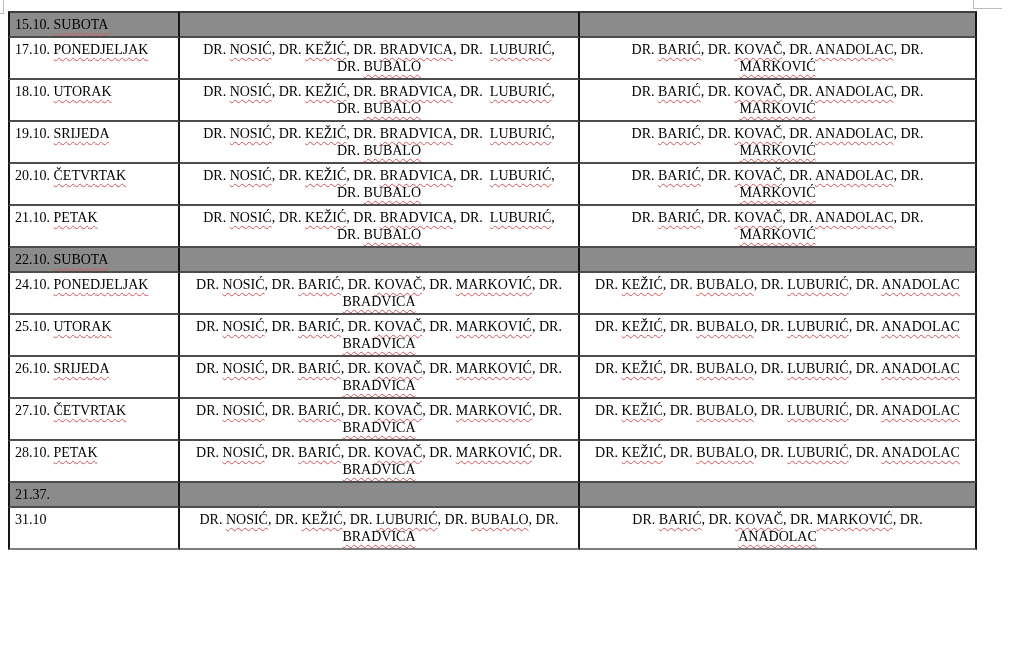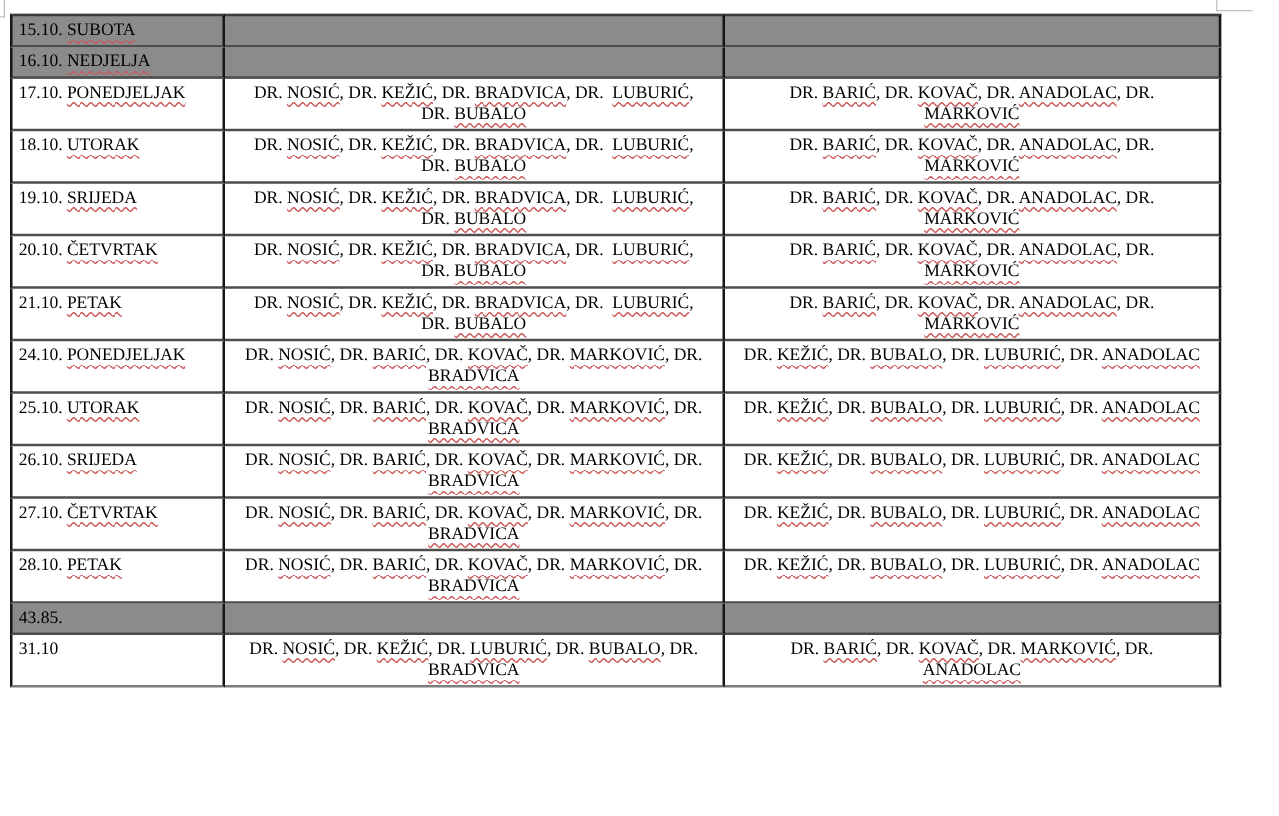--- a/index.html
+++ b/index.html
@@ -69,25 +69,20 @@
       <col class="c-date">
         <col class="c-left">
         <col class="c-right">
     </colgroup>
     <tbody>
         <tr class="shaded">
           <td class="date">15.10. <span class="sq">SUBOTA</span></td>
           <td></td>
           <td></td>
         </tr>
-        <tr class="shaded">
-          <td class="date">16.10. <span class="sq">NEDJELJA</span></td>
-          <td></td>
-          <td></td>
-        </tr>
         <tr>
           <td class="date">17.10. <span class="sq">PONEDJELJAK</span></td>
           <td>DR. <span class="sq">NOSIĆ</span>, DR. <span class="sq">KEŽIĆ</span>, DR. <span class="sq">BRADVICA</span>, DR.  <span class="sq">LUBURIĆ</span>,
 DR. <span class="sq">BUBALO</span></td>
           <td>DR. <span class="sq">BARIĆ</span>, DR. <span class="sq">KOVAČ</span>, DR. <span class="sq">ANADOLAC</span>, DR.
 <span class="sq">MARKOVIĆ</span></td>
         </tr>
         <tr>
           <td class="date">18.10. <span class="sq">UTORAK</span></td>
           <td>DR. <span class="sq">NOSIĆ</span>, DR. <span class="sq">KEŽIĆ</span>, DR. <span class="sq">BRADVICA</span>, DR.  <span class="sq">LUBURIĆ</span>,
@@ -109,20 +104,25 @@
           <td>DR. <span class="sq">BARIĆ</span>, DR. <span class="sq">KOVAČ</span>, DR. <span class="sq">ANADOLAC</span>, DR.
 <span class="sq">MARKOVIĆ</span></td>
         </tr>
         <tr>
           <td class="date">21.10. <span class="sq">PETAK</span></td>
           <td>DR. <span class="sq">NOSIĆ</span>, DR. <span class="sq">KEŽIĆ</span>, DR. <span class="sq">BRADVICA</span>, DR.  <span class="sq">LUBURIĆ</span>,
 DR. <span class="sq">BUBALO</span></td>
           <td>DR. <span class="sq">BARIĆ</span>, DR. <span class="sq">KOVAČ</span>, DR. <span class="sq">ANADOLAC</span>, DR.
 <span class="sq">MARKOVIĆ</span></td>
         </tr>
+        <tr class="shaded">
+          <td class="date">22.10. <span class="sq">SUBOTA</span></td>
+          <td></td>
+          <td></td>
+        </tr>
         <tr>
           <td class="date">24.10. <span class="sq">PONEDJELJAK</span></td>
           <td>DR. <span class="sq">NOSIĆ</span>, DR. <span class="sq">BARIĆ</span>, DR. <span class="sq">KOVAČ</span>, DR. <span class="sq">MARKOVIĆ</span>, DR.
 <span class="sq">BRADVICA</span></td>
           <td>DR. <span class="sq">KEŽIĆ</span>, DR. <span class="sq">BUBALO</span>, DR. <span class="sq">LUBURIĆ</span>, DR. <span class="sq">ANADOLAC</span></td>
         </tr>
         <tr>
           <td class="date">25.10. <span class="sq">UTORAK</span></td>
           <td>DR. <span class="sq">NOSIĆ</span>, DR. <span class="sq">BARIĆ</span>, DR. <span class="sq">KOVAČ</span>, DR. <span class="sq">MARKOVIĆ</span>, DR.
 <span class="sq">BRADVICA</span></td>
@@ -140,21 +140,21 @@
 <span class="sq">BRADVICA</span></td>
           <td>DR. <span class="sq">KEŽIĆ</span>, DR. <span class="sq">BUBALO</span>, DR. <span class="sq">LUBURIĆ</span>, DR. <span class="sq">ANADOLAC</span></td>
         </tr>
         <tr>
           <td class="date">28.10. <span class="sq">PETAK</span></td>
           <td>DR. <span class="sq">NOSIĆ</span>, DR. <span class="sq">BARIĆ</span>, DR. <span class="sq">KOVAČ</span>, DR. <span class="sq">MARKOVIĆ</span>, DR.
 <span class="sq">BRADVICA</span></td>
           <td>DR. <span class="sq">KEŽIĆ</span>, DR. <span class="sq">BUBALO</span>, DR. <span class="sq">LUBURIĆ</span>, DR. <span class="sq">ANADOLAC</span></td>
         </tr>
         <tr class="shaded">
-          <td class="date">43.85.</td>
+          <td class="date">21.37.</td>
           <td></td>
           <td></td>
         </tr>
         <tr>
           <td class="date">31.10</td>
           <td>DR. <span class="sq">NOSIĆ</span>, DR. <span class="sq">KEŽIĆ</span>, DR. <span class="sq">LUBURIĆ</span>, DR. <span class="sq">BUBALO</span>, DR.
 <span class="sq">BRADVICA</span></td>
           <td>DR. <span class="sq">BARIĆ</span>, DR. <span class="sq">KOVAČ</span>, DR. <span class="sq">MARKOVIĆ</span>, DR.
 <span class="sq">ANADOLAC</span></td>
         </tr>

